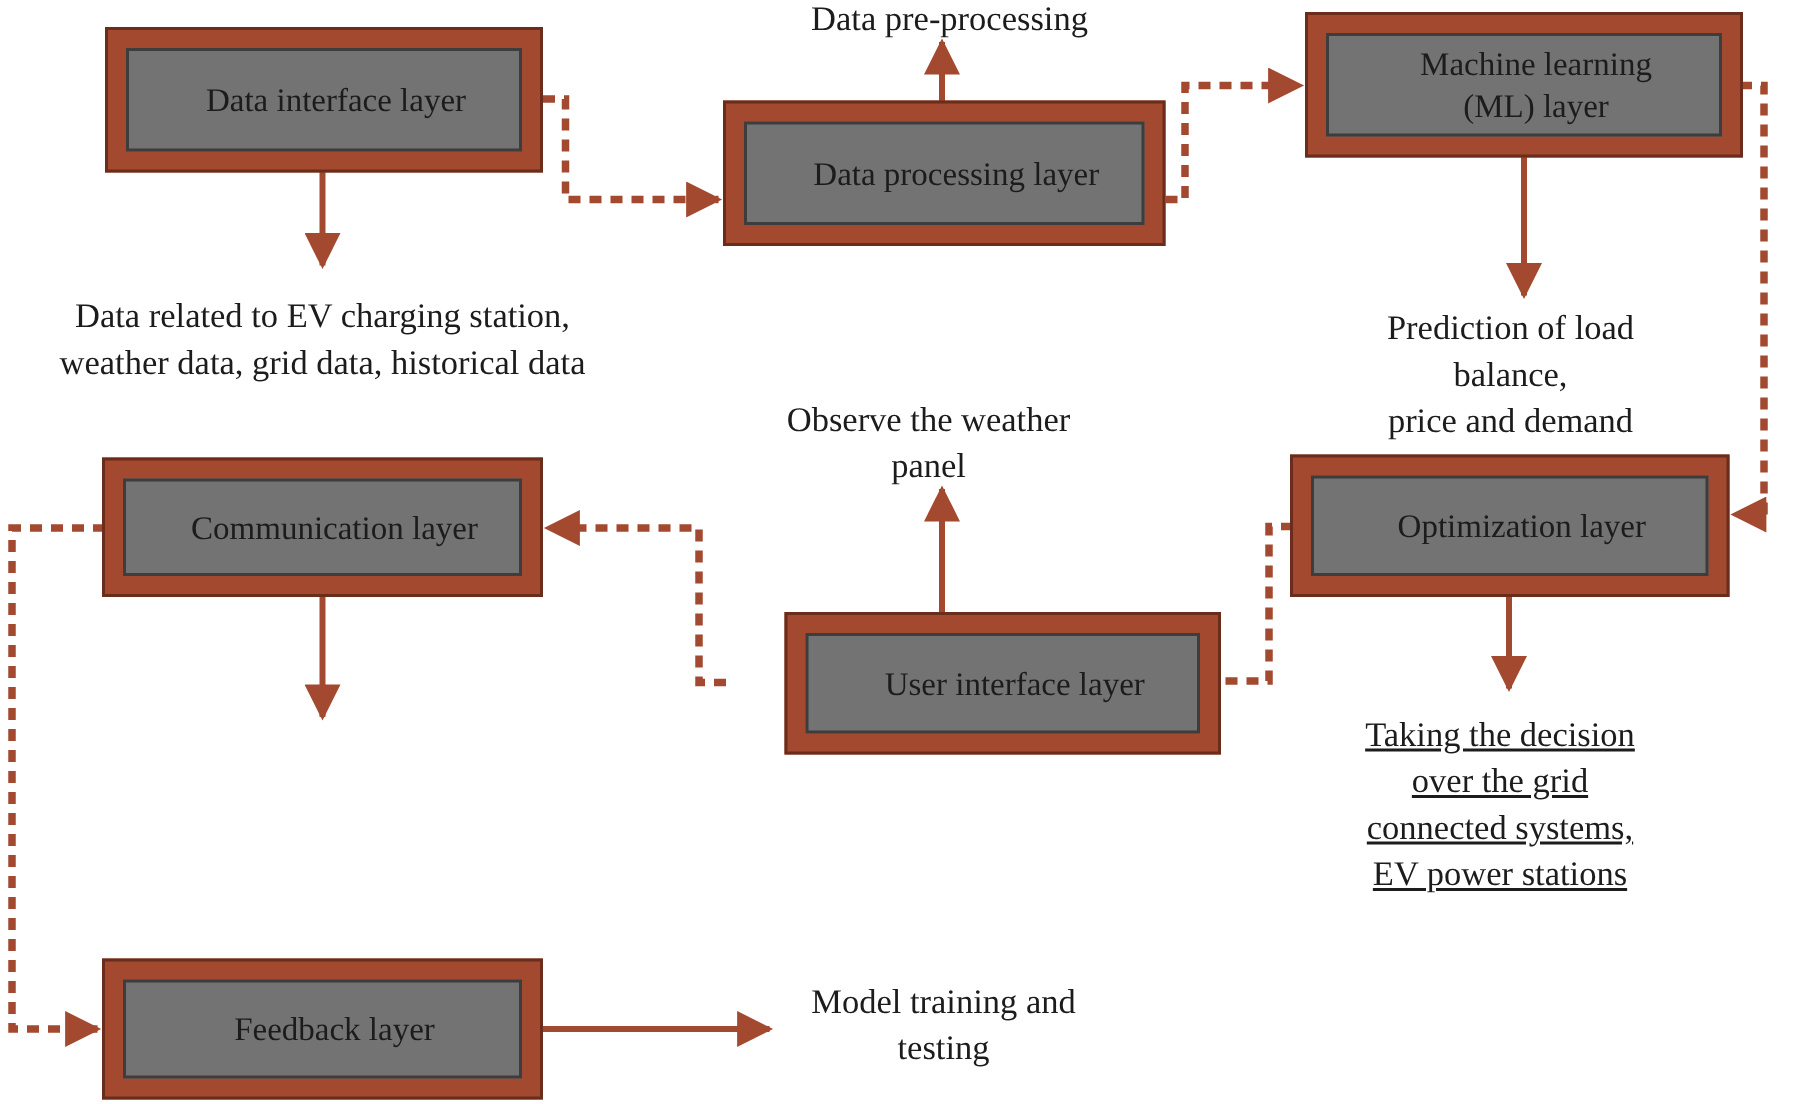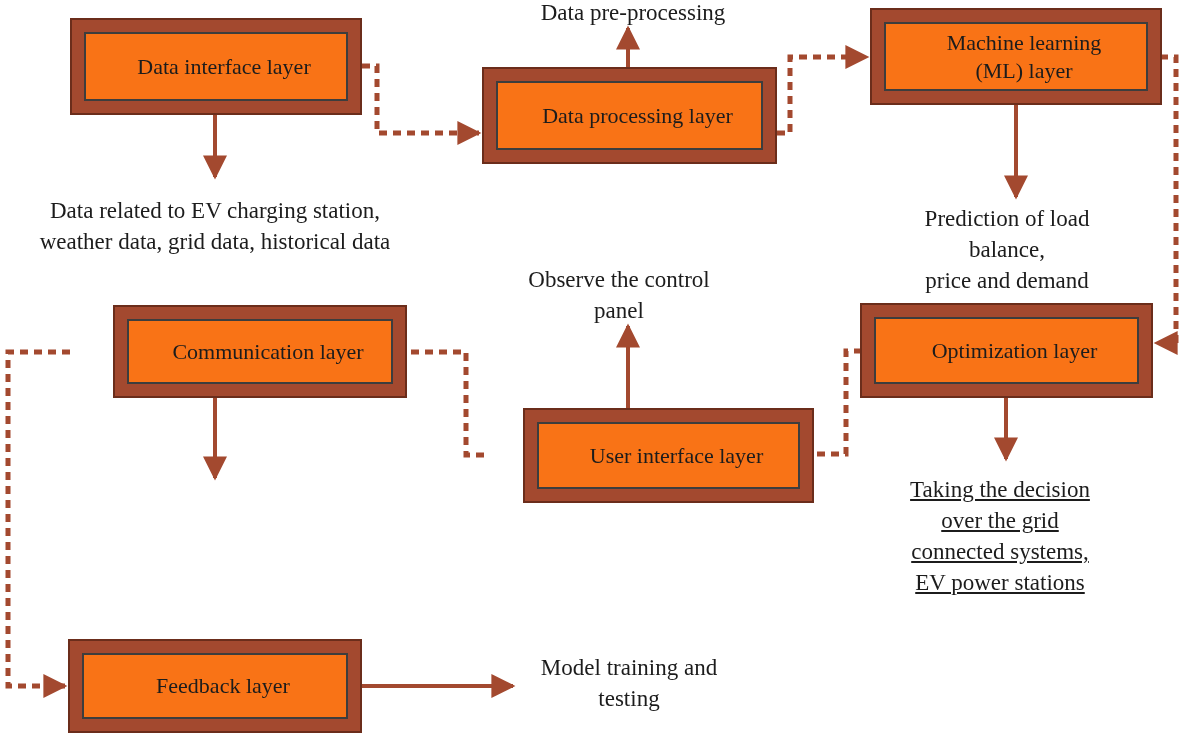--- a/index.html
+++ b/index.html
@@ -32,21 +32,21 @@
   .layer-box {
     position: absolute;
     box-sizing: border-box;
     background: var(--box-fill, #A3492F);
     border: 2px solid var(--box-outline, #6B2D1B);
     padding: 12px;
     display: flex;
   }
   .layer-box-inner {
     flex: 1;
-    background: #f97316;
+    background: #737373;
     border: 2px solid var(--inner-border, #3D3D3D);
     display: flex;
     align-items: center;
     justify-content: center;
     padding-left: 16px;
   }
   .layer-label {
     font-size: 22px;
     line-height: 28px;
     text-align: center;
@@ -104,21 +104,21 @@
     </div>
   </div>
 
   <div class="layer-box" style="left:870px; top:8px; width:292px; height:97px;">
     <div class="layer-box-inner">
       <div class="layer-label">Machine learning
 (ML) layer</div>
     </div>
   </div>
 
-  <div class="layer-box" style="left:68px; top:305px; width:294px; height:93px;margin-left:45px;">
+  <div class="layer-box" style="left:68px; top:305px; width:294px; height:93px;">
     <div class="layer-box-inner">
       <div class="layer-label">Communication layer</div>
     </div>
   </div>
 
   <div class="layer-box" style="left:482px; top:408px; width:291px; height:95px;margin-left:41px;">
     <div class="layer-box-inner">
       <div class="layer-label">User interface layer</div>
     </div>
   </div>
@@ -136,21 +136,21 @@
   </div>
 
   <div class="annotation" style="left:633px; top:-3px;">Data pre-processing</div>
 
   <div class="annotation" style="left:215px; top:195px;">Data related to EV charging station,
 weather data, grid data, historical data</div>
 
   <div class="annotation" style="left:1007px; top:203px;">Prediction of load balance,
 price and demand</div>
 
-  <div class="annotation" style="left:619px; top:264px;">Observe the control
+  <div class="annotation" style="left:619px; top:264px;">Observe the weather
 panel</div>
 
 
   <div class="annotation" style="left:1000px; top:474px;text-decoration:underline;">Taking the decision over the grid
 connected systems, EV power stations</div>
 
   <div class="annotation" style="left:629px; top:652px;">Model training and
 testing</div>
 
 </div>

